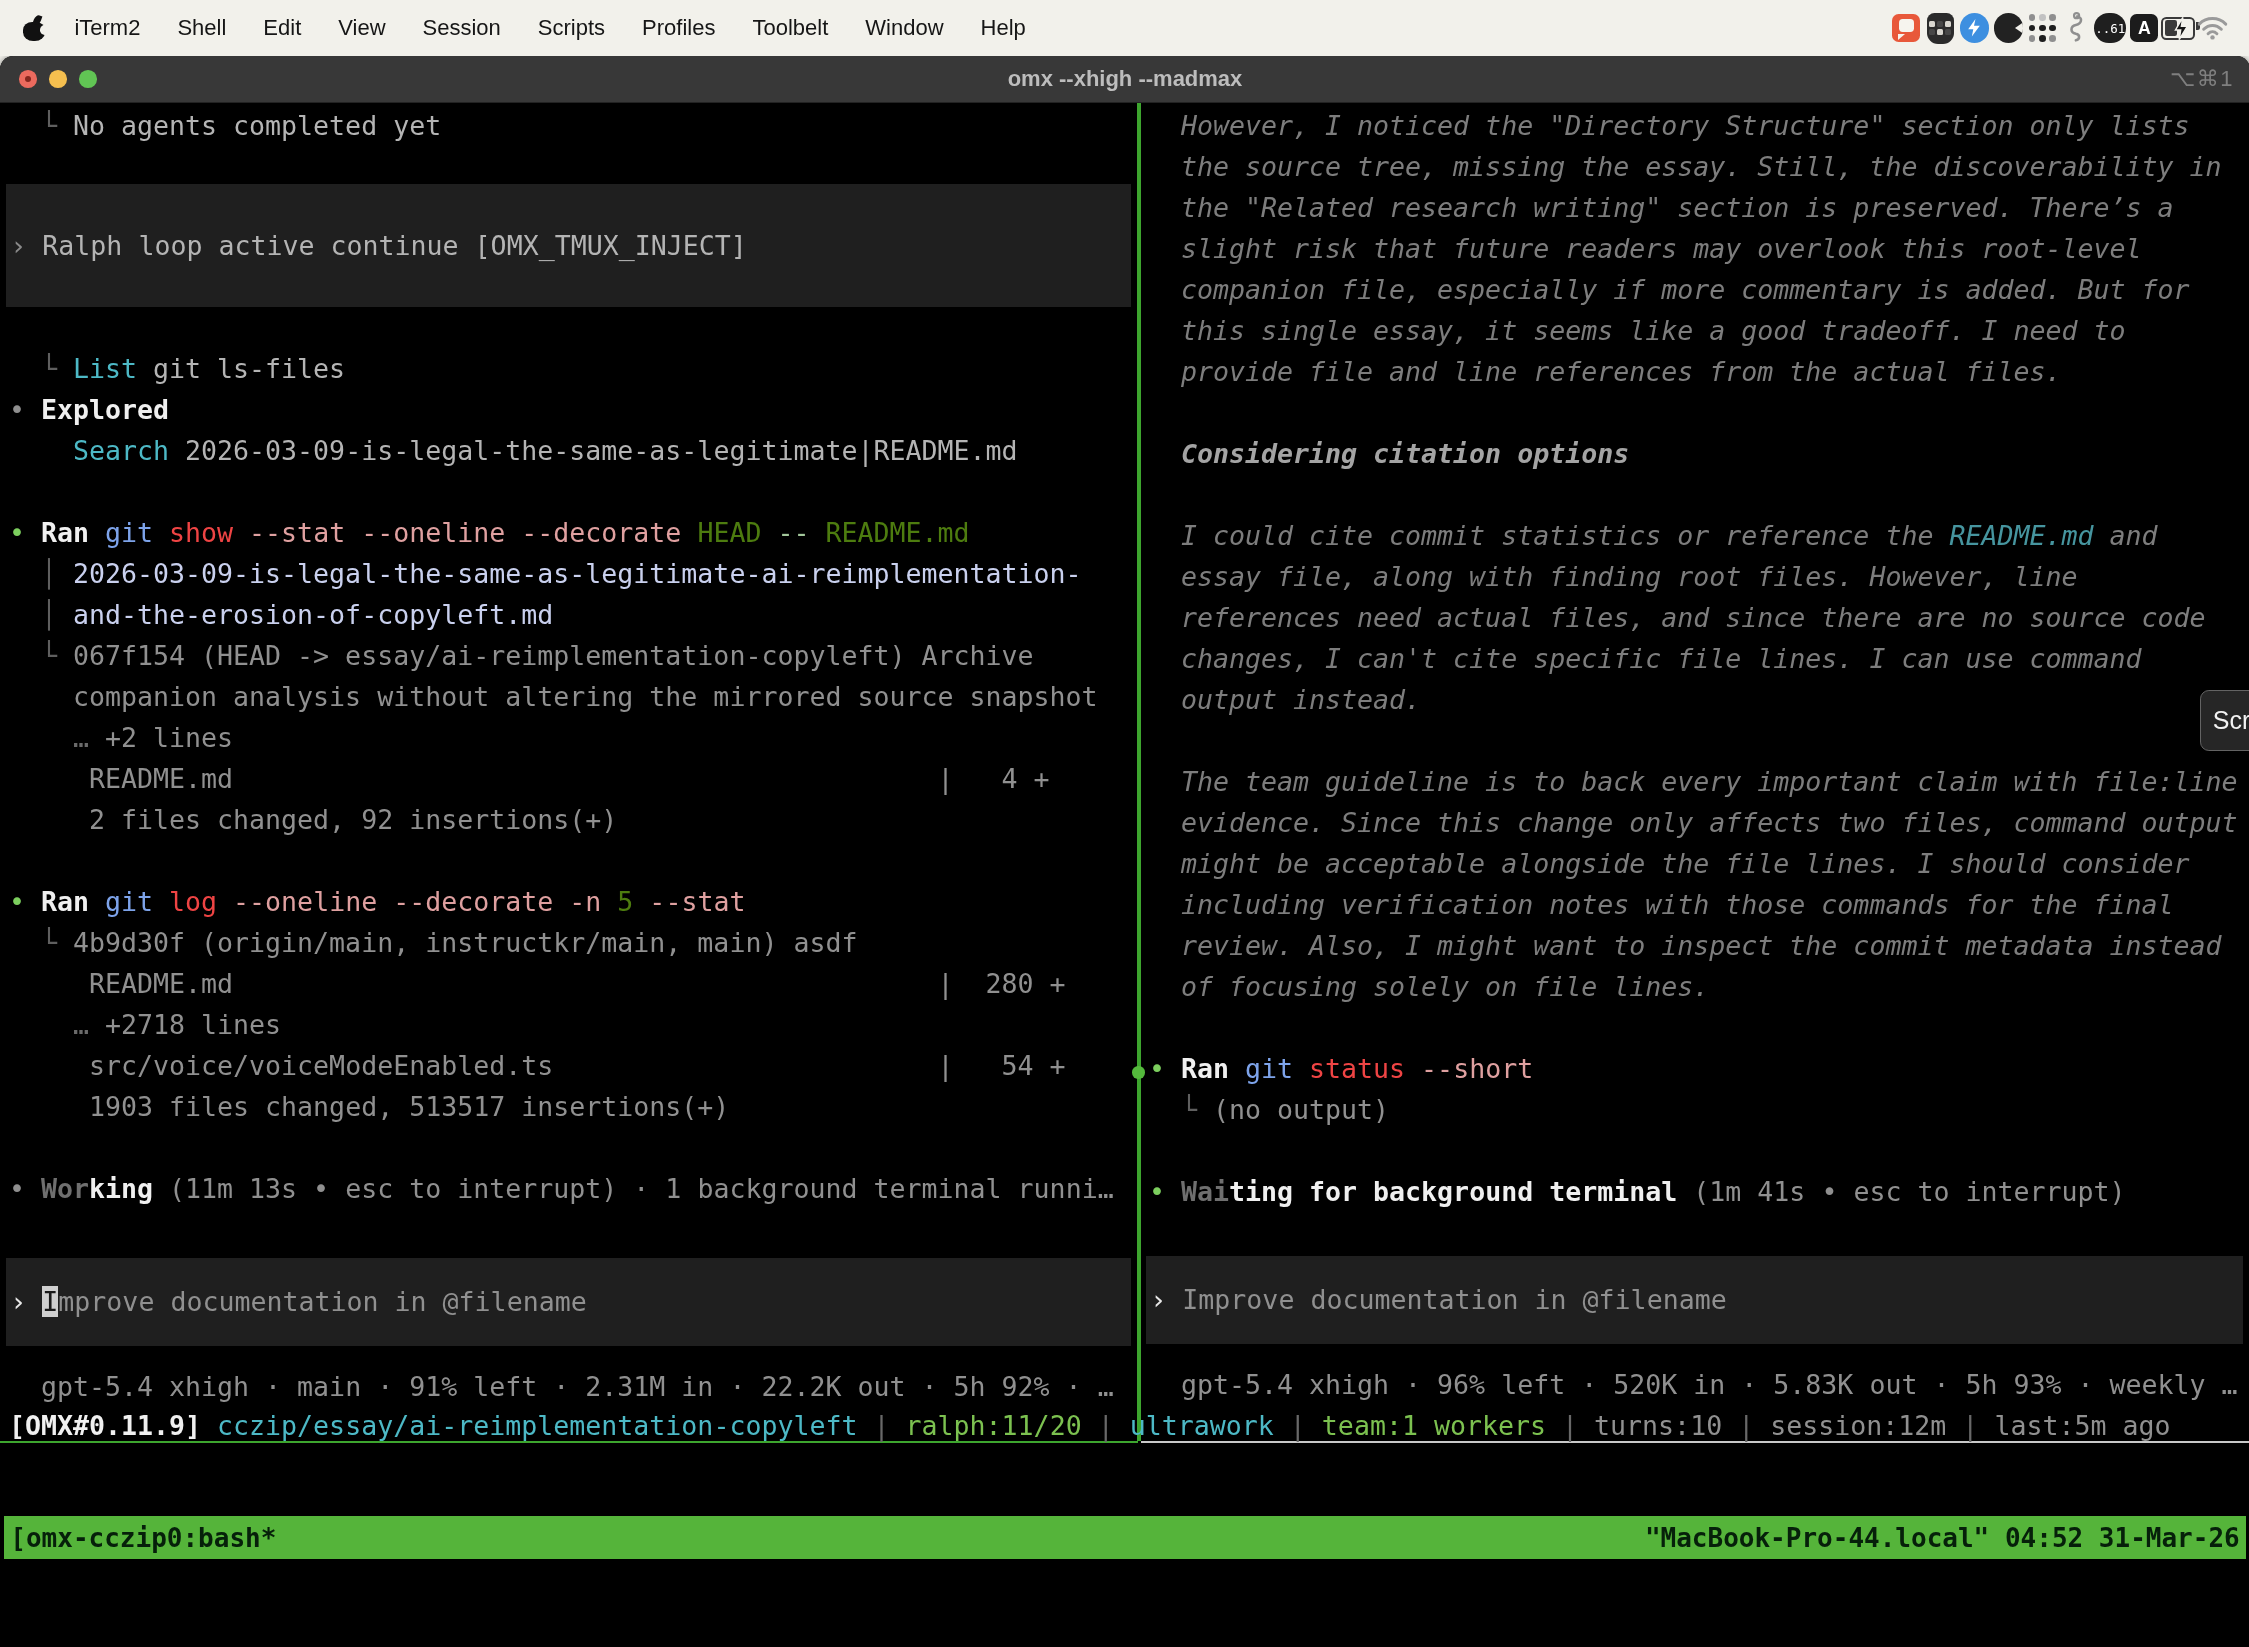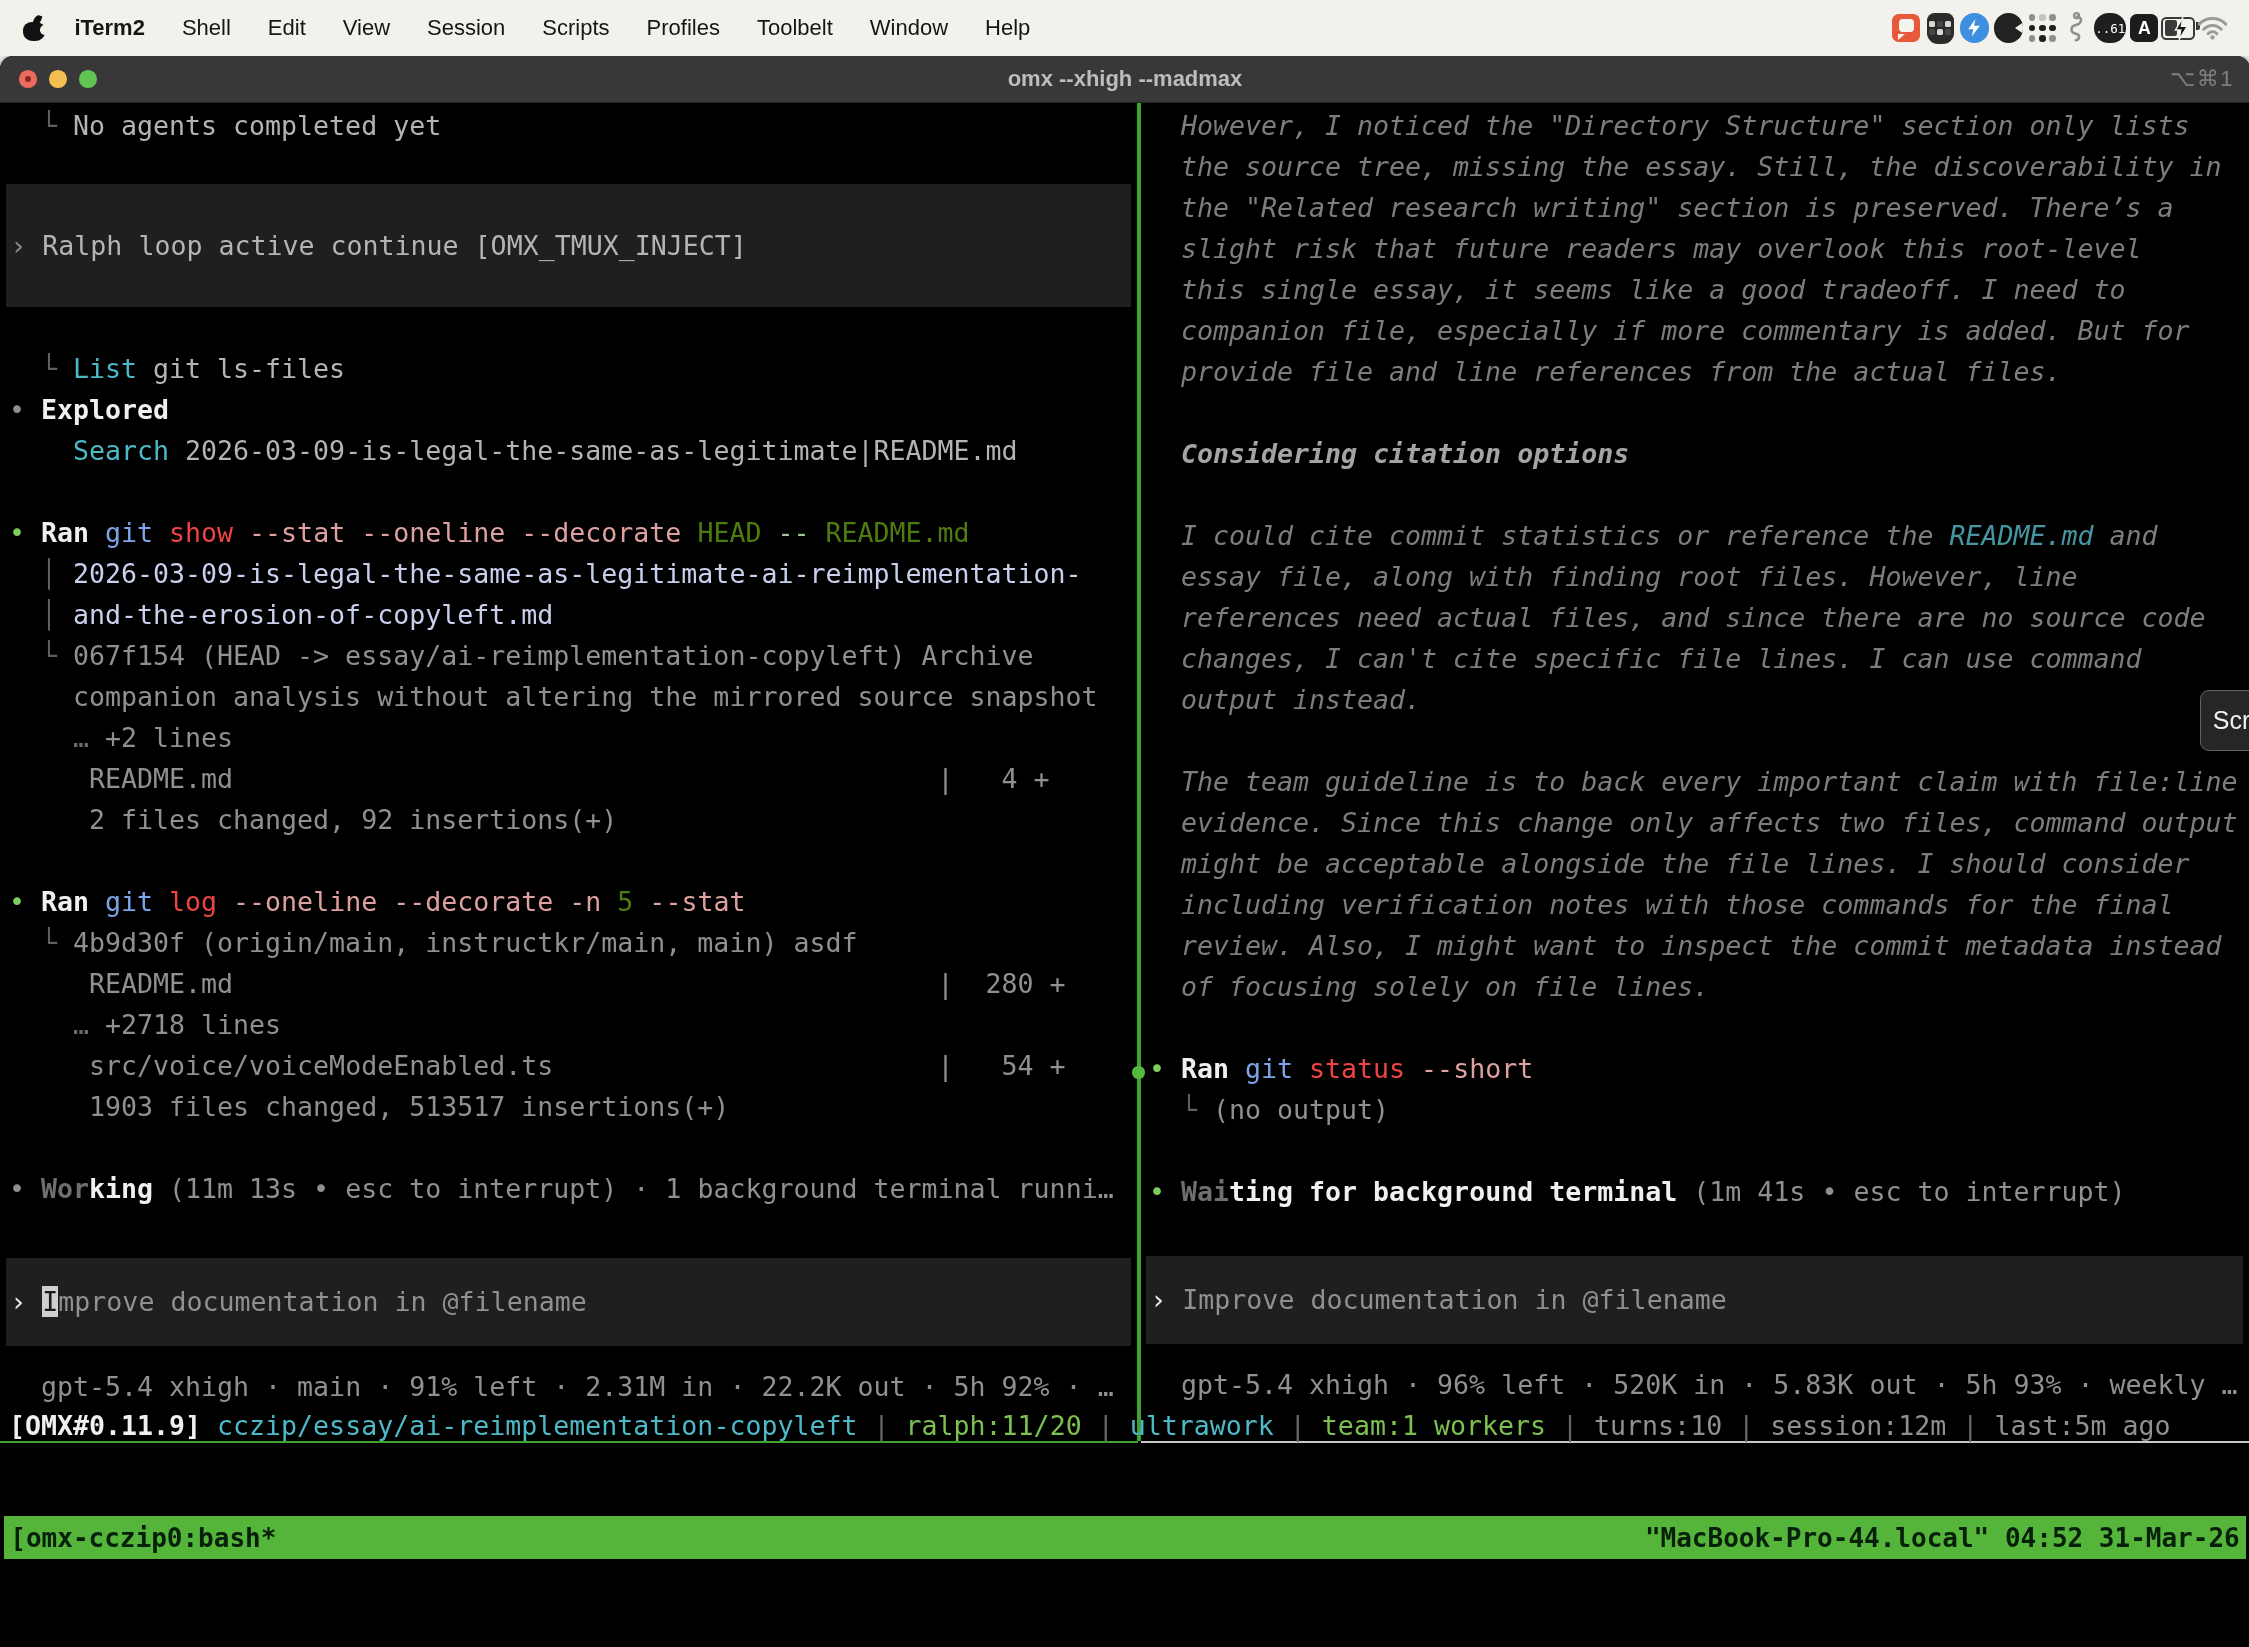--- a/index.html
+++ b/index.html
@@ -1,19 +1,19 @@
 <!DOCTYPE html>
 <html style="font-size:11.8px"><head>
 <meta charset="utf-8">
 <style>
   html,body{margin:0;padding:0;background:#000;width:2250px;height:1648px;overflow:hidden}
   .menubar{position:relative;width:2250px;height:56px;background:#f2f1eb;display:flex;align-items:center;justify-content:space-between;font-family:"Liberation Sans",sans-serif;font-size:22px;color:#161616;z-index:3}
   .menu-left{display:flex;align-items:center;padding-left:22px}
   .menu-item{padding:0 18.5px;white-space:nowrap}
-  .menu-item.bold{font-weight:700}
+  .menu-item.bold{font-weight:400}
   .menu-right{display:flex;align-items:center;padding-right:20.7px}
   .mb-icon{width:34px;height:34px;display:flex;align-items:center;justify-content:center;position:relative}
   
   .apple{position:relative;width:23.6px;height:26.6px;margin-right:10.3px}
   .apple .body{position:absolute;left:0.7px;top:7.4px;width:22px;height:19px;background:#111;border-radius:42% 42% 46% 46%}
   .apple .leaf{position:absolute;left:11.8px;top:0px;width:6.6px;height:9.6px;background:#111;border-radius:60% 0 60% 0;transform:rotate(20deg)}
   .apple .bite{position:absolute;right:-4.4px;top:10.3px;width:9.6px;height:9.6px;background:#f2f1eb;border-radius:50%}
   
   .ic-orange{width:28px;height:28px;background:#e8583a;border-radius:6.6px;position:relative}
   .ic-orange .in{position:absolute;left:6.6px;top:5.2px;width:14.8px;height:13.3px;background:#f6f4ee;border-radius:3.7px}
@@ -217,22 +217,22 @@
         </div>
         <div class="tline" style="margin-top: 20.7px;"><span class="st-plain">  </span><span class="st-out">gpt-5.4 xhigh · main · 91% left · 2.31M in · 22.2K out · 5h 92% · …</span></div>
       </div>
     <div class="divider"></div>
     <div class="divider-dot"></div>
     <div class="pane pane-right" id="paneRight">
         <div class="tline"><span class="st-italic">  However, I noticed the "Directory Structure" section only lists</span></div>
         <div class="tline"><span class="st-italic">  the source tree, missing the essay. Still, the discoverability in</span></div>
         <div class="tline"><span class="st-italic">  the "Related research writing" section is preserved. There’s a</span></div>
         <div class="tline"><span class="st-italic">  slight risk that future readers may overlook this root-level</span></div>
+        <div class="tline"><span class="st-italic">  companion file, especially if more commentary is added. But for</span></div>
         <div class="tline"><span class="st-italic">  this single essay, it seems like a good tradeoff. I need to</span></div>
-        <div class="tline"><span class="st-italic">  companion file, especially if more commentary is added. But for</span></div>
         <div class="tline"><span class="st-italic">  provide file and line references from the actual files.</span></div>
         <div style="height: 41px;"></div>
         <div class="tline"><span class="st-italic-bold">  Considering citation options</span></div>
         <div style="height: 41px;"></div>
         <div class="tline"><span class="st-italic">  I could cite commit statistics or reference the </span><span class="st-teal-italic">README.md</span><span class="st-italic"> and</span></div>
         <div class="tline"><span class="st-italic">  essay file, along with finding root files. However, line</span></div>
         <div class="tline"><span class="st-italic">  references need actual files, and since there are no source code</span></div>
         <div class="tline"><span class="st-italic">  changes, I can't cite specific file lines. I can use command</span></div>
         <div class="tline"><span class="st-italic">  output instead.</span></div>
         <div style="height: 41px;"></div>

